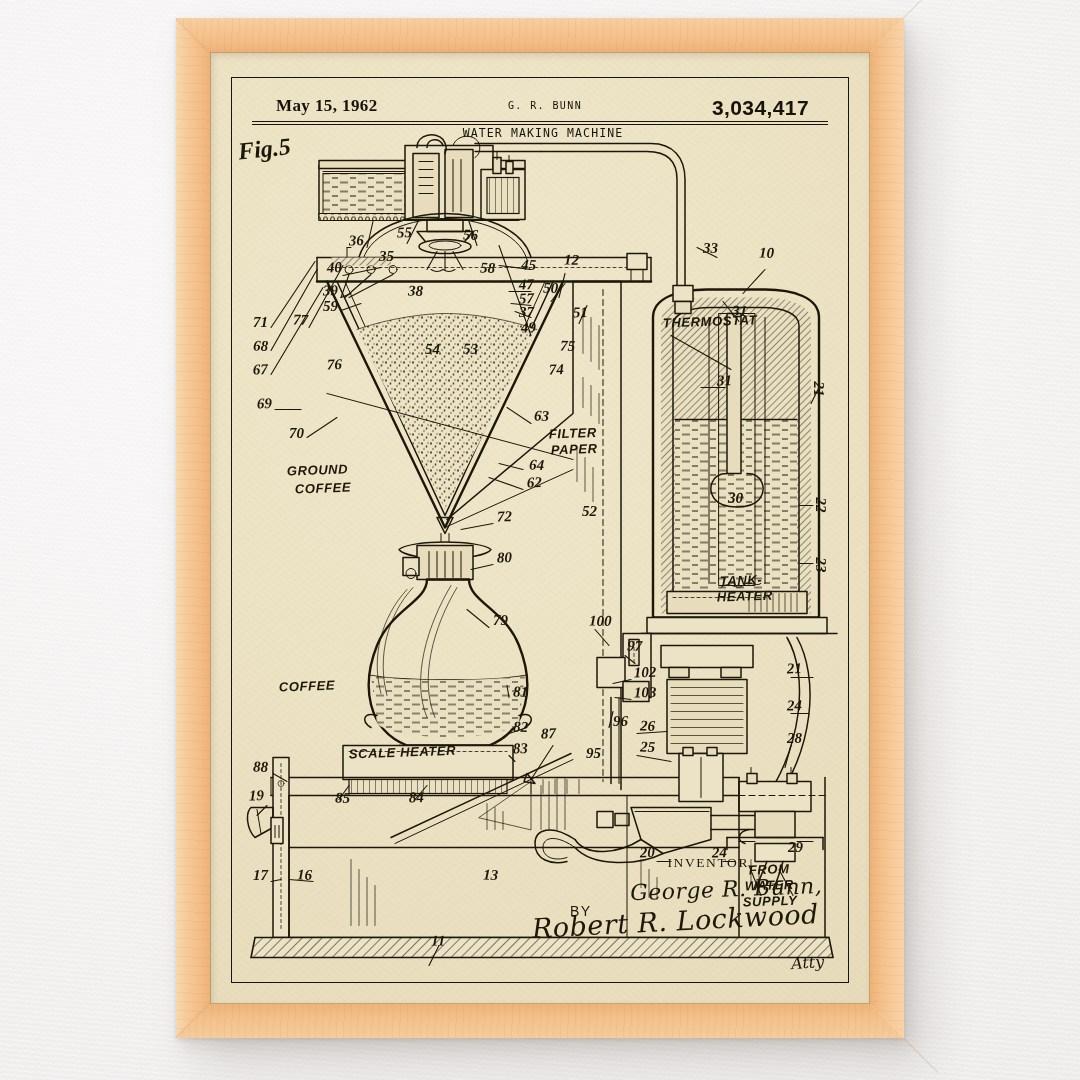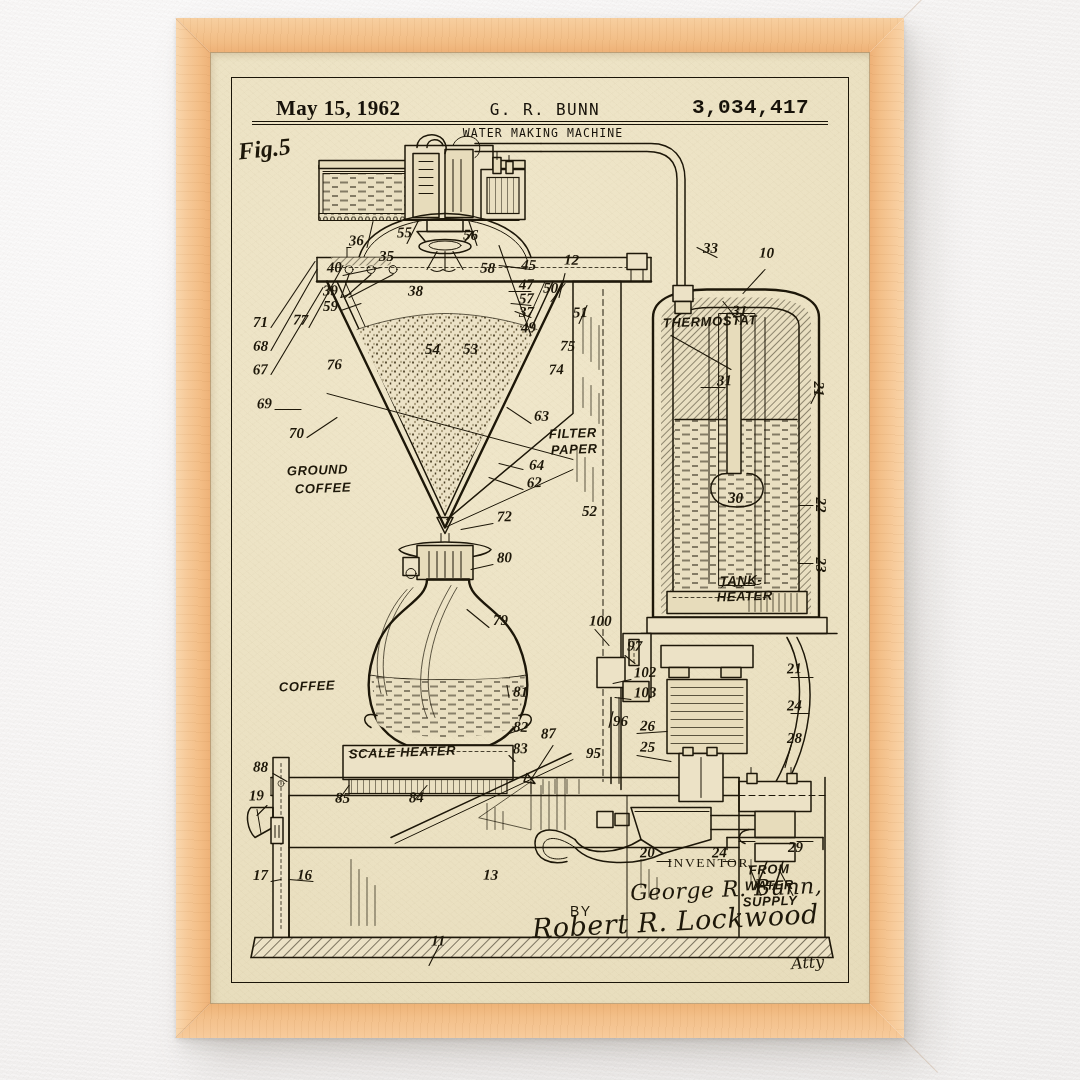--- a/index.html
+++ b/index.html
@@ -110,31 +110,31 @@
     border:1.6px solid #1a1408;
   }
 
   
   #hdr{
     position:absolute;left:21px;right:21px;top:44px;height:70px;
   }
   #hdr-date{
     position:absolute;left:45px;top:0;
     font-family:"Liberation Serif",serif;
-    font-weight:bold;font-size:21px;color:#17120a;letter-spacing:.4px;
+    font-weight:bold;font-size:17px;color:#17120a;letter-spacing:.4px;
   }
   #hdr-name{
     position:absolute;left:0;right:0;top:4px;text-align:center;
     font-family:"DejaVu Sans Mono","Liberation Mono",monospace;
-    font-size:16px;letter-spacing:1.4px;color:#17120a;
+    font-size:10px;letter-spacing:1.4px;color:#17120a;
     margin-left:10px;
   }
   #hdr-num{
     position:absolute;right:40px;top:0;
-    font-family:Liberation Mono, monospace;
+    font-family:Liberation Sans, sans-serif;
     font-weight:bold;font-size:21px;color:#17120a;letter-spacing:.4px;
   }
   #hdr-title{
     position:absolute;left:0;right:0;top:30px;text-align:center;
     font-family:"DejaVu Sans Mono","Liberation Mono",monospace;
     font-size:11.5px;letter-spacing:1.1px;color:#17120a;
     margin-left:6px;
   }
   
   #hdr-rule{position:absolute;left:21px;right:21px;top:25px;height:3px;}

